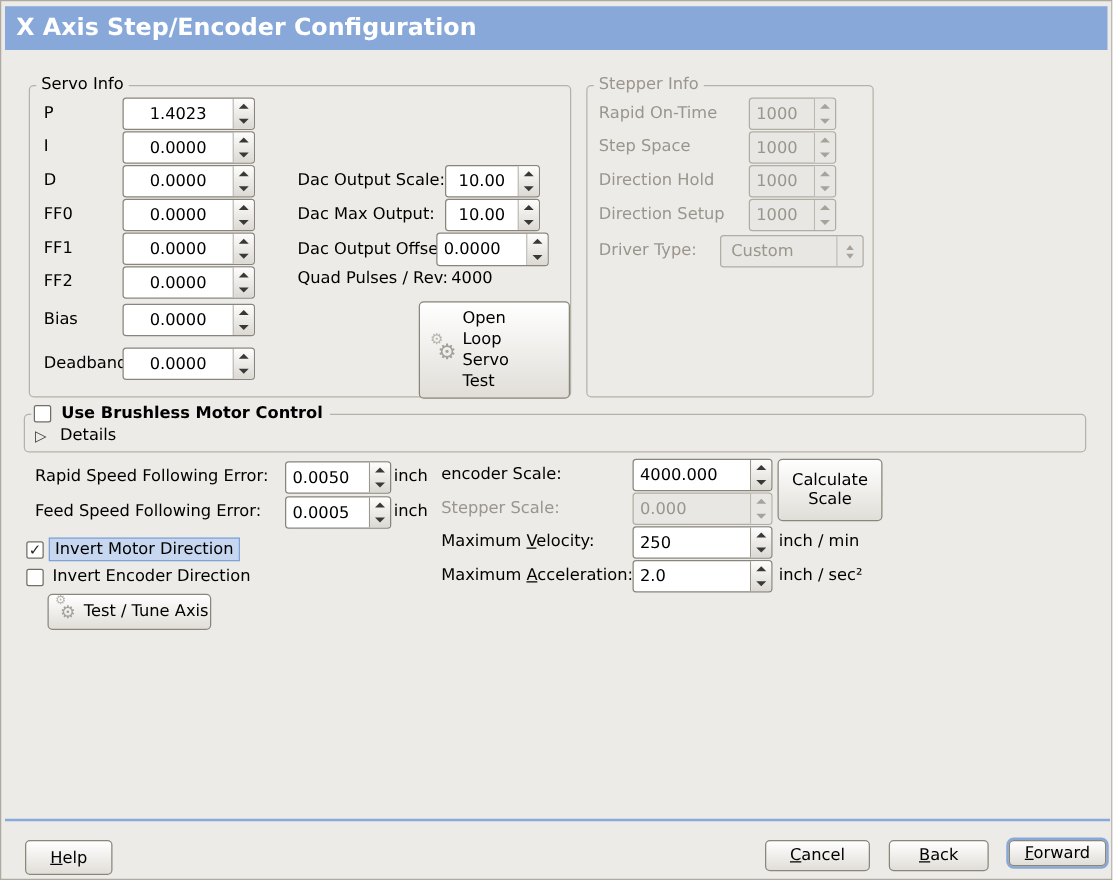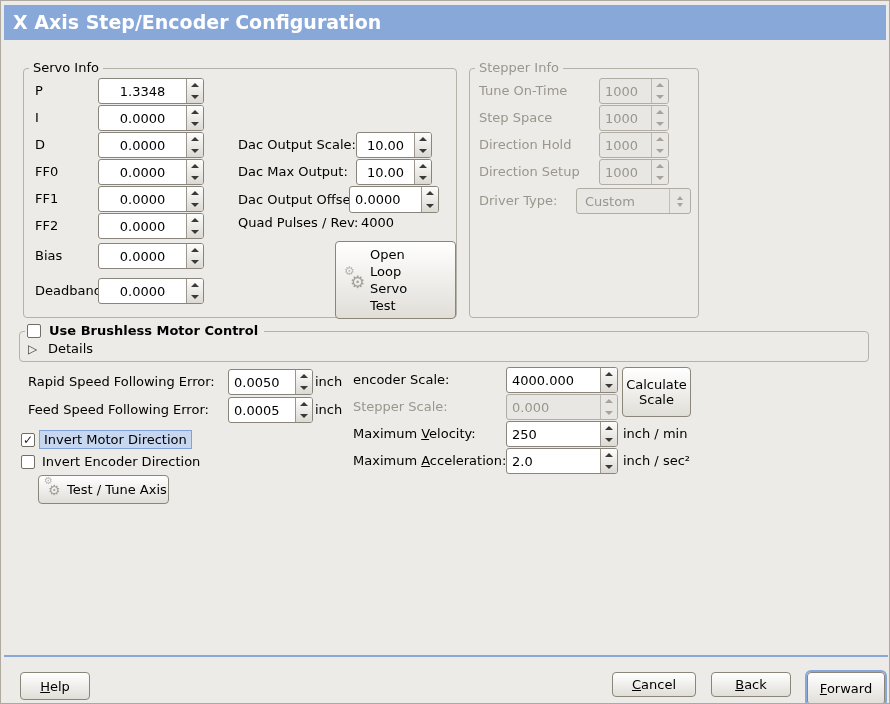--- a/index.html
+++ b/index.html
@@ -65,21 +65,21 @@
 
 <div class="window">
 
   <div class="titlebar">X Axis Step/Encoder Configuration</div>
 
   <div class="frame" style="left:22px;top:67px;width:434px;height:250px;"></div>
   <div class="frame-label" style="left:28px;top:59px;">Servo Info</div>
 
   <div class="lbl" style="left:34px;top:82px;">P</div>
   <div class="spin center" style="left:97px;top:77px;width:106px;">
-    <div class="val">1.3348</div>
+    <div class="val">1.4023</div>
     <div class="steppers">
         <div class="step">
           <span class="t-up"></span>
         </div>
         <div class="step">
           <span class="t-down"></span>
         </div>
       </div>
   </div>
 
@@ -223,21 +223,21 @@
     </span>
     <span class="pre-line" style="flex:1;text-align:left;">Open
 Loop
 Servo
 Test</span>
   </div>
 
   <div class="frame" style="left:468px;top:67px;width:230px;height:250px;"></div>
   <div class="frame-label dis" style="left:474px;top:59px;">Stepper Info</div>
 
-  <div class="lbl dis" style="left:478px;top:82px;">Tune On-Time</div>
+  <div class="lbl dis" style="left:478px;top:82px;">Rapid On-Time</div>
   <div class="spin disabled" style="left:598px;top:77px;width:70px;">
     <div class="val">1000</div>
     <div class="steppers">
         <div class="step">
           <span class="t-up"></span>
         </div>
         <div class="step">
           <span class="t-down"></span>
         </div>
       </div>
@@ -332,21 +332,21 @@
     <div class="val">4000.000</div>
     <div class="steppers">
         <div class="step">
           <span class="t-up"></span>
         </div>
         <div class="step">
           <span class="t-down"></span>
         </div>
       </div>
   </div>
-  <div class="btn" style="left:621px;top:366px;width:69px;height:50px;padding:0 4px;">
+  <div class="btn" style="left:621px;top:366px;width:84px;height:50px;padding:0 4px;">
     <span>Calculate Scale</span>
   </div>
 
   <div class="lbl dis" style="left:352px;top:398px;">Stepper Scale:</div>
   <div class="spin disabled" style="left:505px;top:393px;width:112px;">
     <div class="val">0.000</div>
     <div class="steppers">
         <div class="step">
           <span class="t-up"></span>
         </div>
@@ -402,17 +402,17 @@
 
   <div class="btn" style="left:19px;top:671px;width:70px;height:28px;">
     <span><u>H</u><span>elp</span></span>
   </div>
   <div class="btn" style="left:611px;top:671px;width:84px;height:25px;">
     <span><u>C</u><span>ancel</span></span>
   </div>
   <div class="btn" style="left:710px;top:671px;width:80px;height:25px;">
     <span><u>B</u><span>ack</span></span>
   </div>
-  <div class="btn focus" style="left:806px;top:671px;width:78px;height:33px;">
+  <div class="btn focus" style="left:806px;top:671px;width:78px;height:21px;">
     <span><u>F</u><span>orward</span></span>
   </div>
 
 </div>
 
 </body></html>

